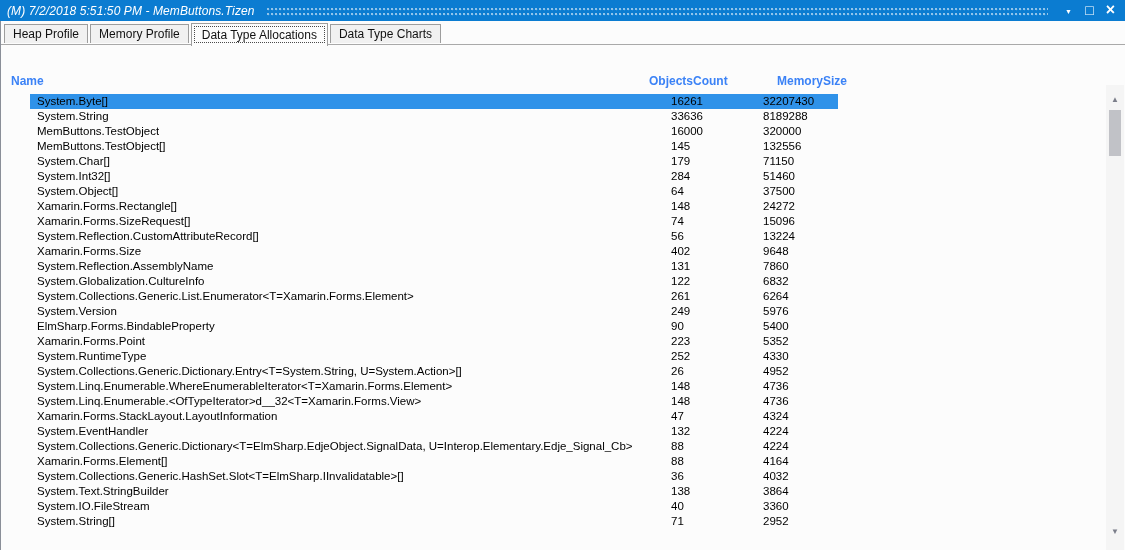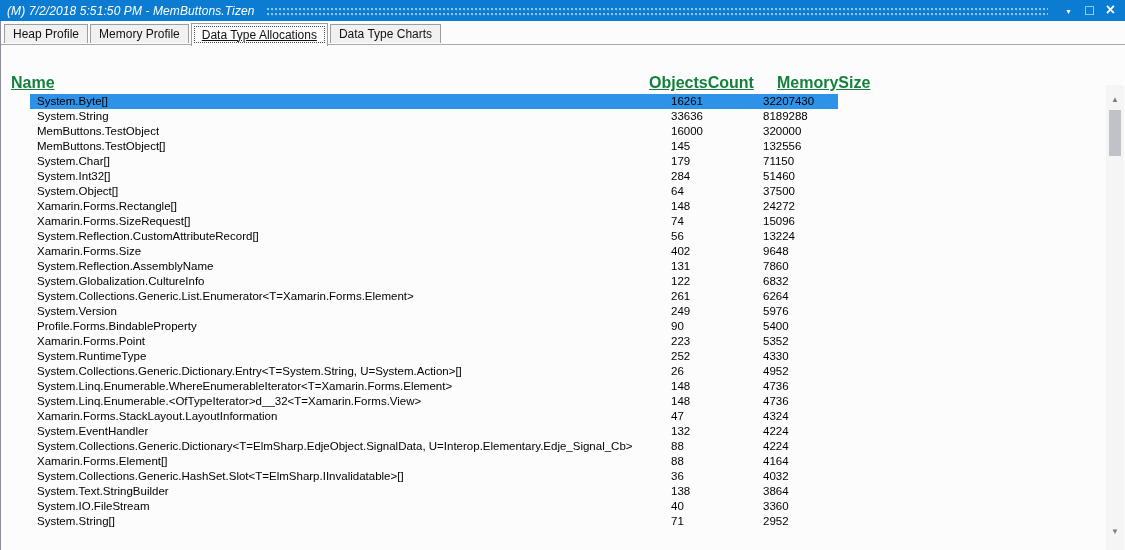--- a/index.html
+++ b/index.html
@@ -51,26 +51,26 @@
     height: 19px; background: #f1f1f1;
     border: 1px solid #9d9d9d; border-bottom: none;
     font-size: 12px; color: #111;
     padding: 2px 8px 3px 8px; margin-right: 2px;
     white-space: nowrap; cursor: pointer;
   }
   .tab.selected {
     height: 23px; background: var(--page, #fcfcfc);
     margin-bottom: -1px; z-index: 2; position: relative;
     padding: 4px 10px 4px 10px;
-    outline: 1px dotted #4a4a4a; outline-offset: -4px; text-decoration: underline;
+    outline: 1px dotted #4a4a4a; outline-offset: -4px;
   }
 
   
   .list-header { position: absolute; top: 53px; left: 1px; right: 0; height: 16px; }
-  .list-header .h { position: absolute; font-size: 16px; font-weight: bold; color: #15803d; white-space: nowrap; cursor: pointer; text-decoration: underline; }
+  .list-header .h { position: absolute; font-size: 12px; font-weight: bold; color: #3b82f6; white-space: nowrap; cursor: pointer; }
   .h-name  { left: 9px; }
   .h-count { left: 647px; }
   .h-mem   { left: 732px; padding-left: 43px; }
 
   
   .list {
     position: absolute; top: 73px; left: 1px; right: 20px; bottom: 0;
     overflow: hidden; background: var(--page, #fcfcfc); margin-left: 28px;
   }
   .row { position: relative; height: 15px; width: 808px; cursor: default; }
@@ -205,21 +205,21 @@
     <span class="c-name">System.Collections.Generic.List.Enumerator&lt;T=Xamarin.Forms.Element&gt;</span>
     <span class="c-count">261</span>
     <span class="c-mem">6264</span>
   </div>
         <div class="row">
     <span class="c-name">System.Version</span>
     <span class="c-count">249</span>
     <span class="c-mem">5976</span>
   </div>
         <div class="row">
-    <span class="c-name">Profile.Forms.BindableProperty</span>
+    <span class="c-name">ElmSharp.Forms.BindableProperty</span>
     <span class="c-count">90</span>
     <span class="c-mem">5400</span>
   </div>
         <div class="row">
     <span class="c-name">Xamarin.Forms.Point</span>
     <span class="c-count">223</span>
     <span class="c-mem">5352</span>
   </div>
         <div class="row">
     <span class="c-name">System.RuntimeType</span>

